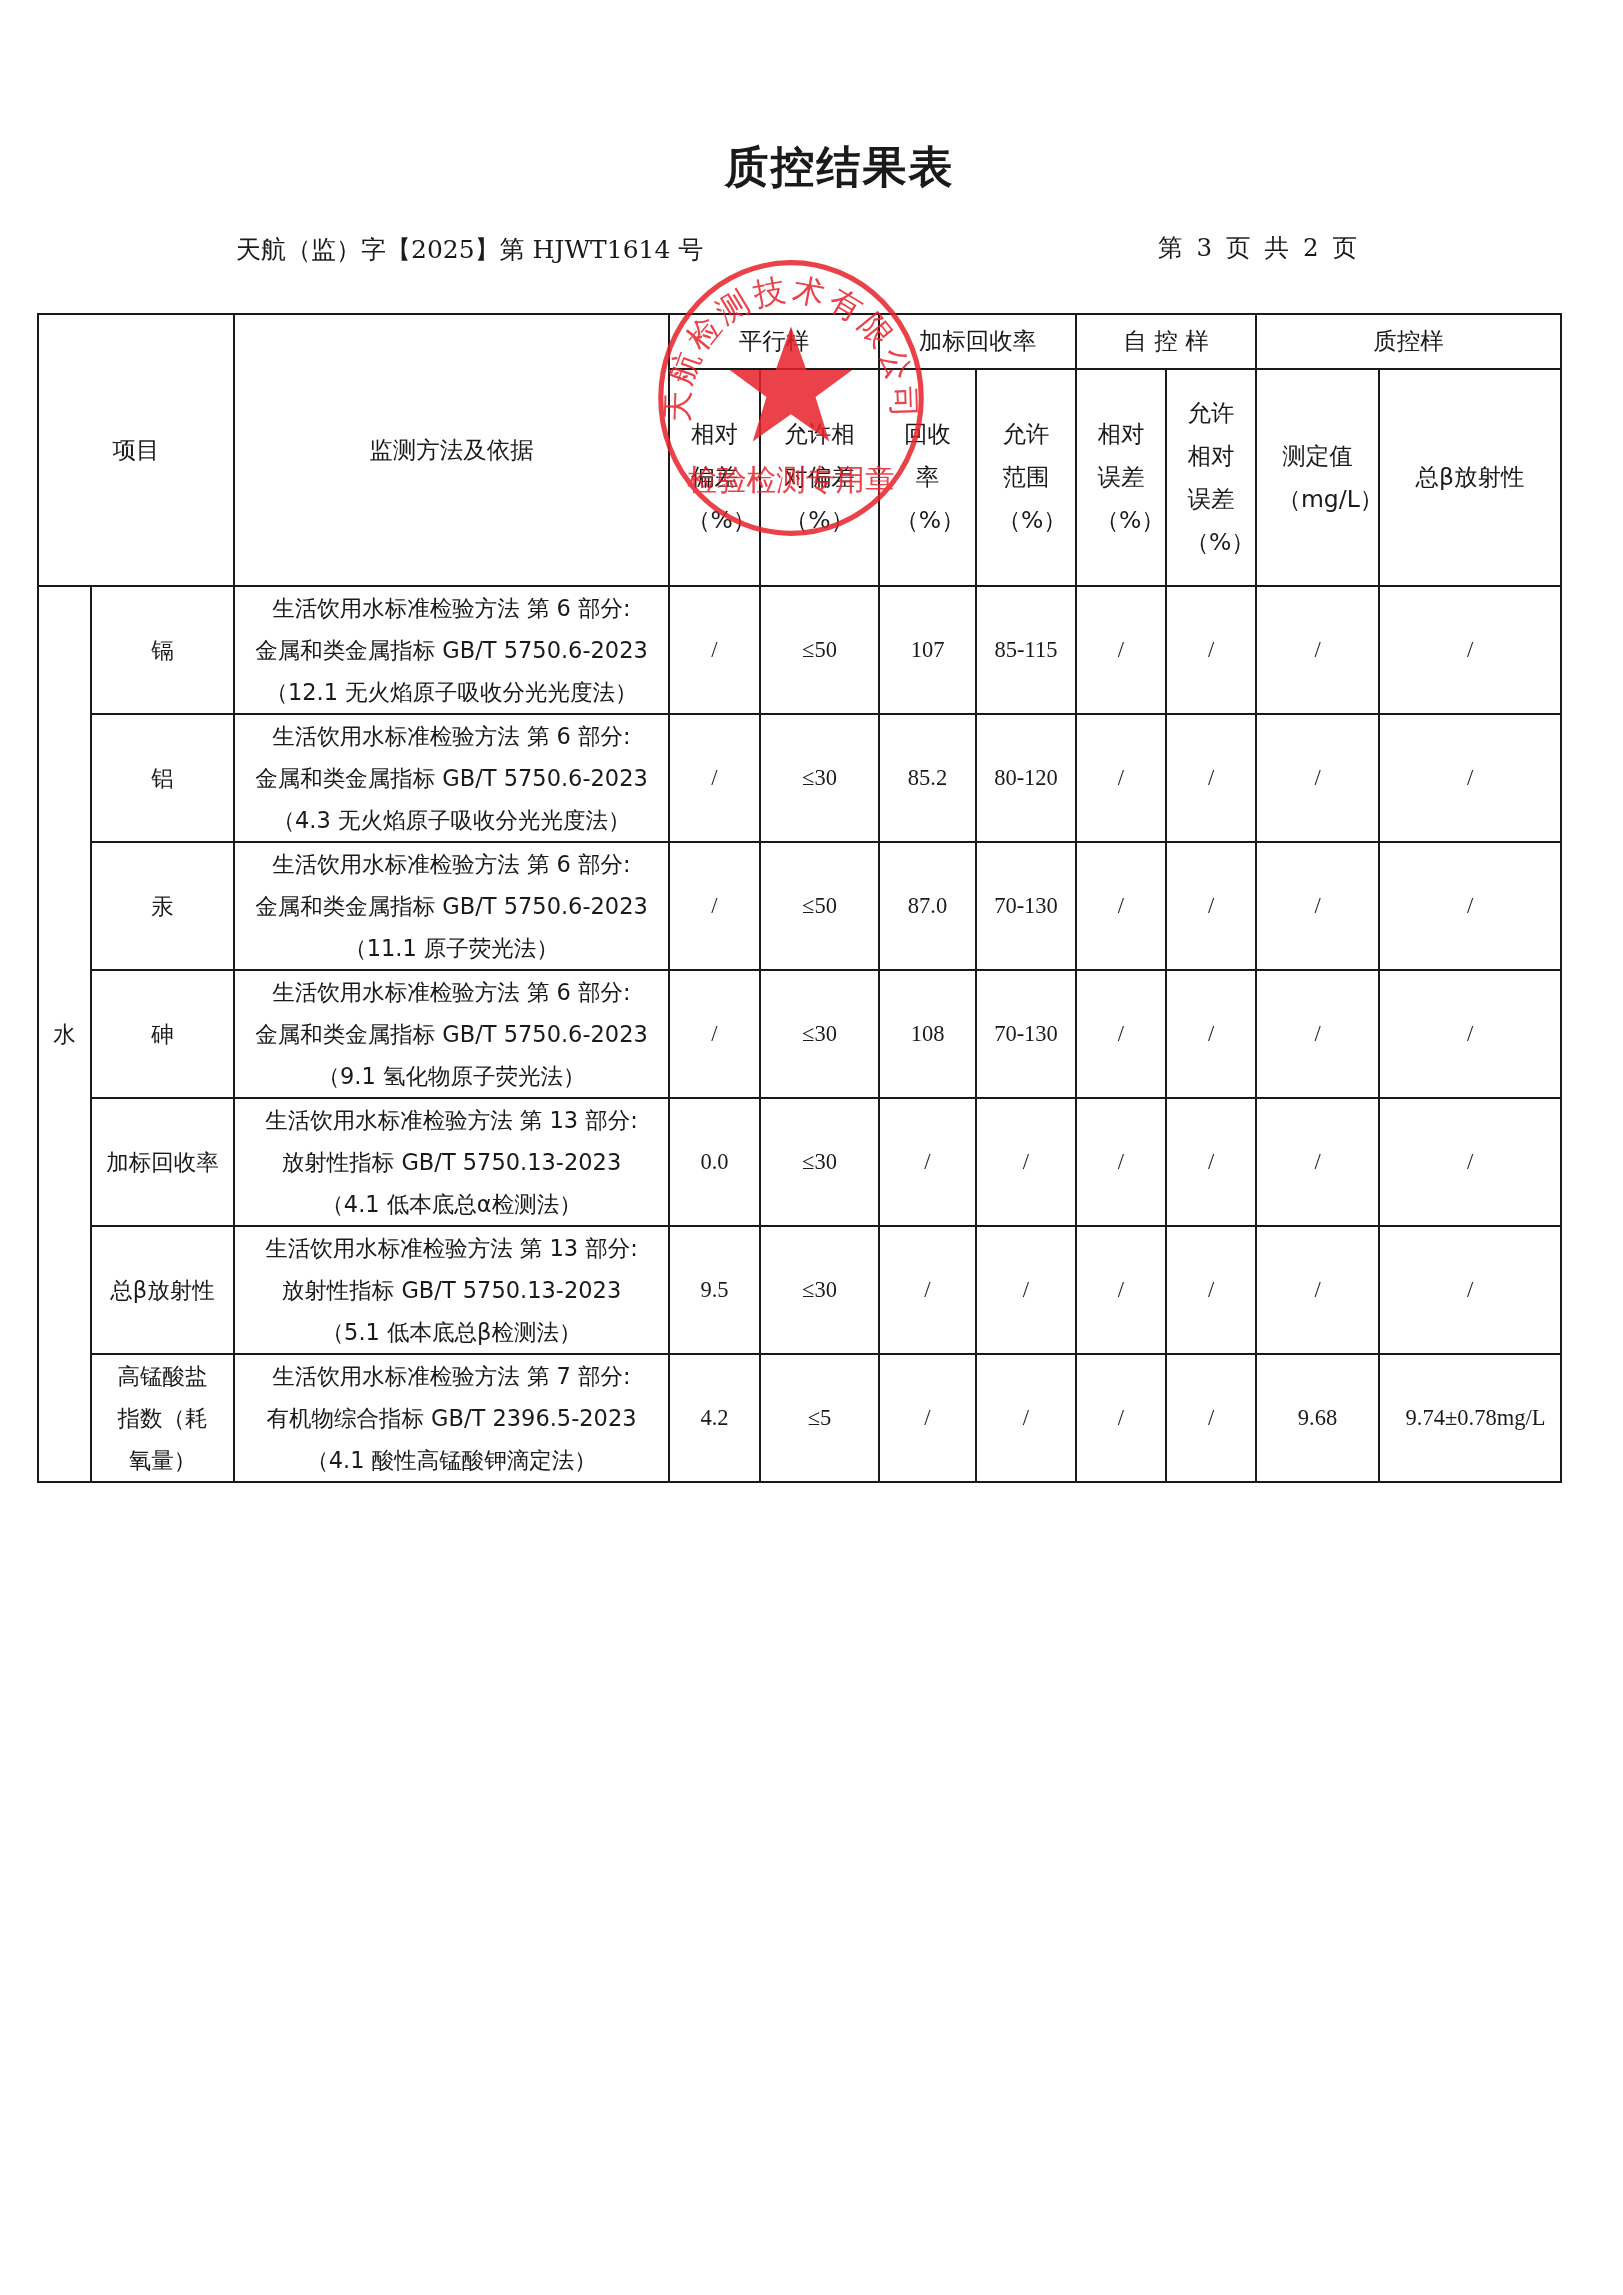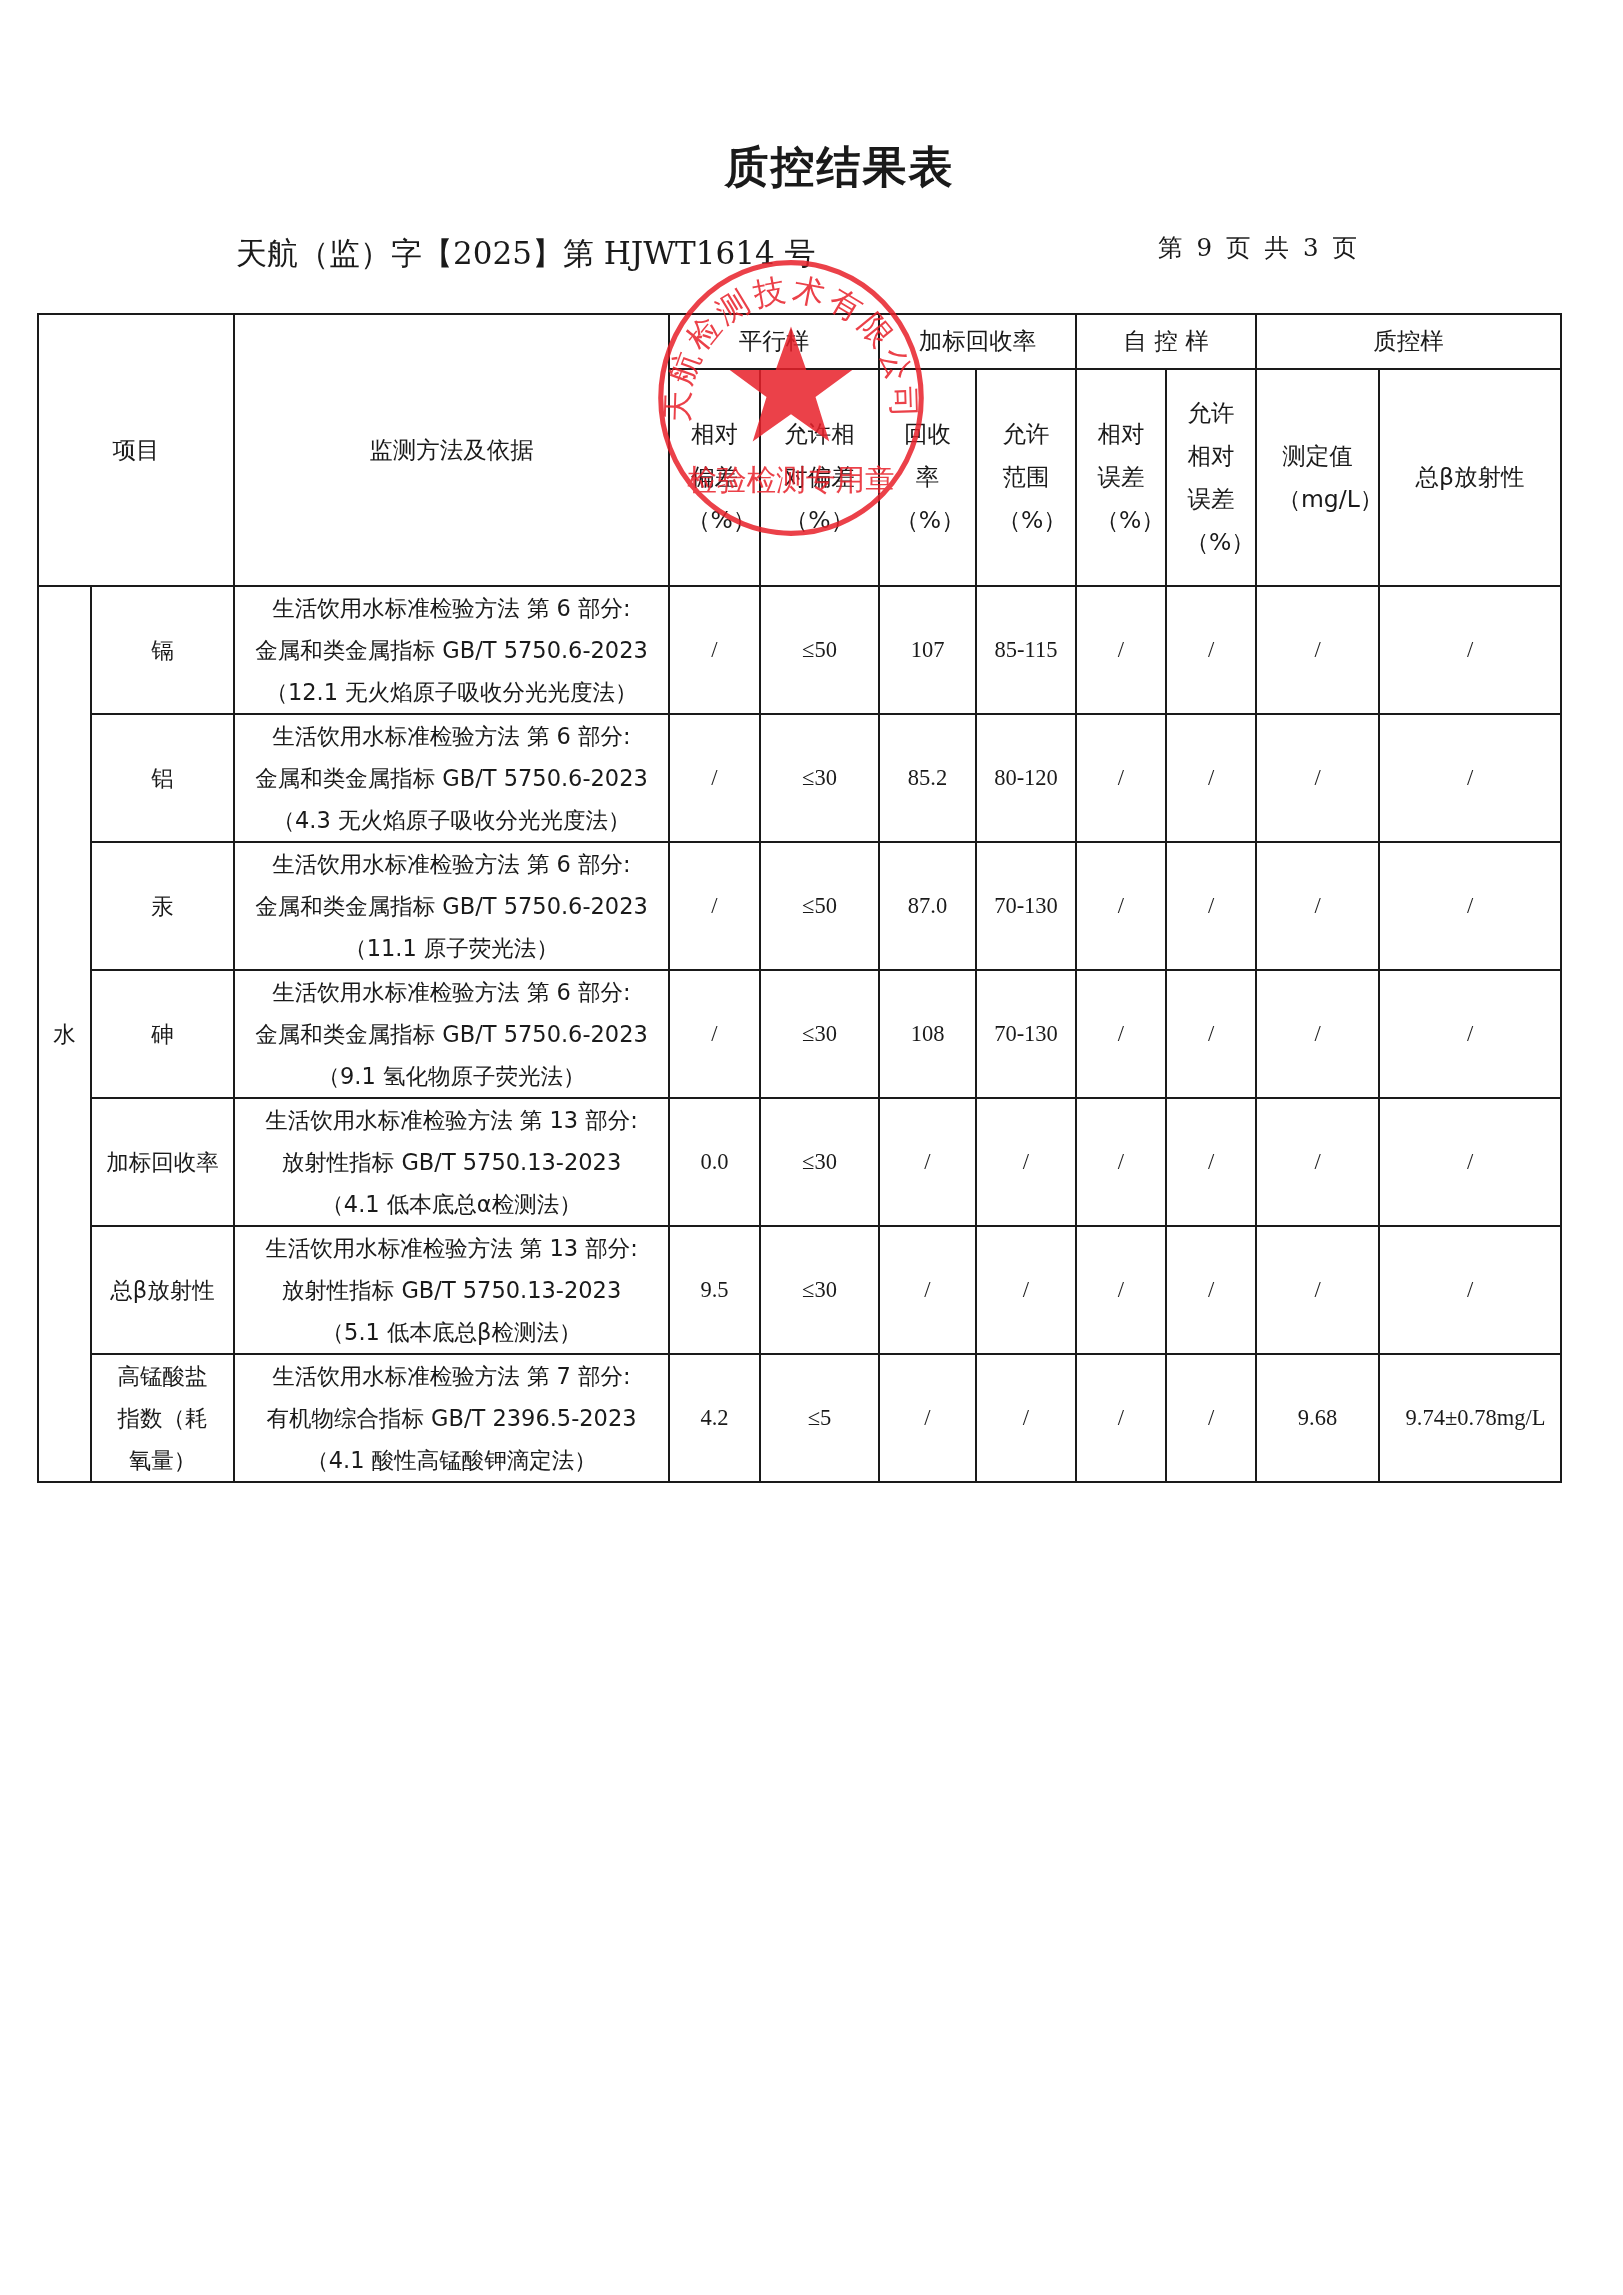--- a/index.html
+++ b/index.html
@@ -1,20 +1,20 @@
 <!DOCTYPE html>
 <html style="font-size:8.2px"><head>
   <meta charset="utf-8">
   <style>
     html, body { margin: 0; padding: 0; background: #ffffff; }
     body { width: 1623px; height: 2295px; position: relative; overflow: hidden;
            font-family: "DejaVu Sans", "Liberation Sans", sans-serif; color: #1a1a1a; }
     .title { position: absolute; left: 0; width: 1623px; top: 138px; text-align: center;
              font-size: 44px; font-weight: bold; letter-spacing: 2px; margin-left: 28px; }
-    .report-no { position: absolute; left: 236px; top: 233px; font-size: 31px;
+    .report-no { position: absolute; left: 236px; top: 233px; font-size: 25px;
                  font-family: "DejaVu Serif", "Liberation Serif", serif; }
     .page-no { position: absolute; left: 1158px; top: 231px; font-size: 24.5px;
                font-family: "DejaVu Serif", "Liberation Serif", serif; letter-spacing: 3.1px; }
     table.qc { position: absolute; left: 37px; top: 313px; width: 1522px;
                border-collapse: collapse; table-layout: fixed; }
     table.qc td, table.qc th { border: 2px solid #1a1a1a; text-align: center; vertical-align: middle;
                font-weight: normal; padding: 0; }
     table.qc th { font-size: 23.5px; line-height: 43px; }
     table.qc th.group { height: 53px; border-radius: 9px; }
     table.qc th.sub { height: 215px; }
@@ -24,21 +24,21 @@
     td.item { font-size: 23.5px; }
     td.medium { font-size: 23.5px; }
     .stamp { position: absolute; left: 653px; top: 255px; width: 276px; height: 286px;
              pointer-events: none; opacity: 0.85; }
   </style>
 </head>
 <body>
 
 <div class="title">质控结果表</div>
 <div class="report-no">天航（监）字【2025】第 HJWT1614 号</div>
-<div class="page-no">第 9 页 共 3 页</div>
+<div class="page-no">第 3 页 共 2 页</div>
 
 <table class="qc">
   <colgroup>
     <col style="width:53px">
       <col style="width:143px">
       <col style="width:435px">
     <col style="width:91px">
       <col style="width:119px">
       <col style="width:97px">
       <col style="width:100px">

